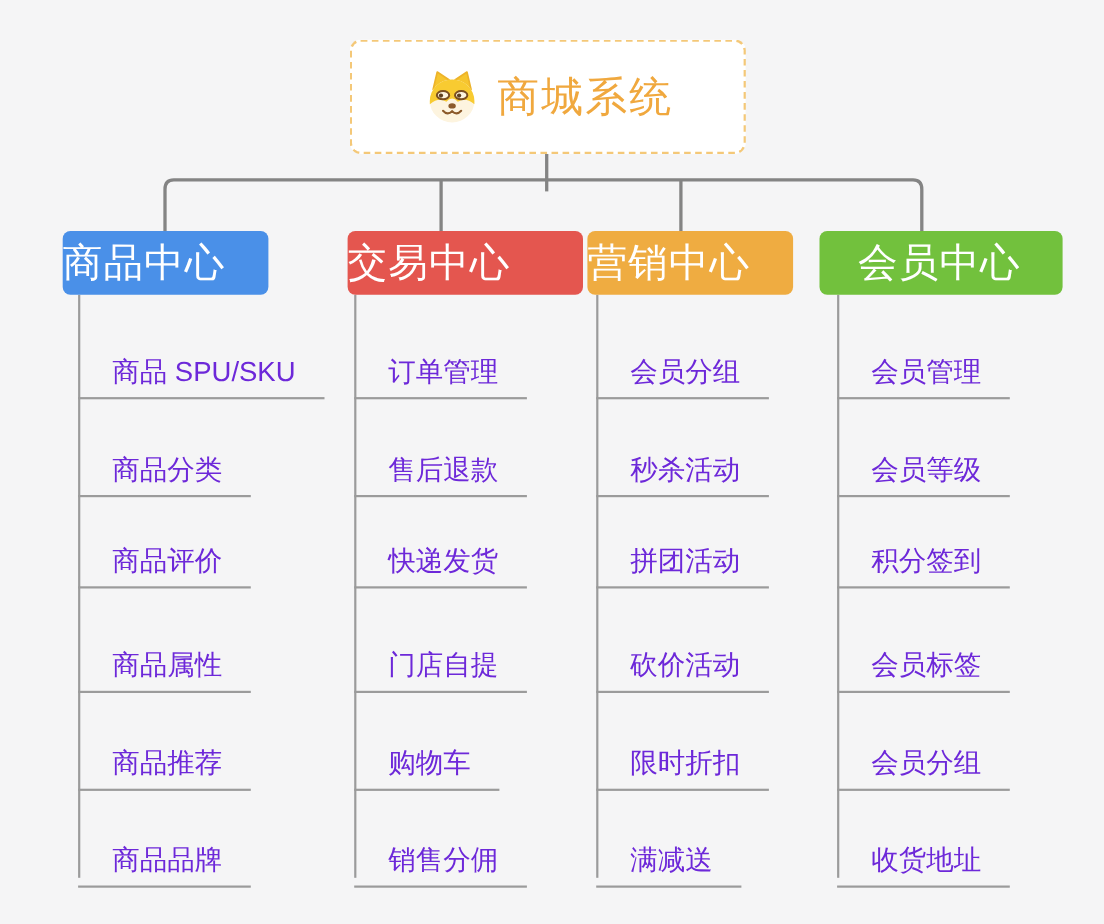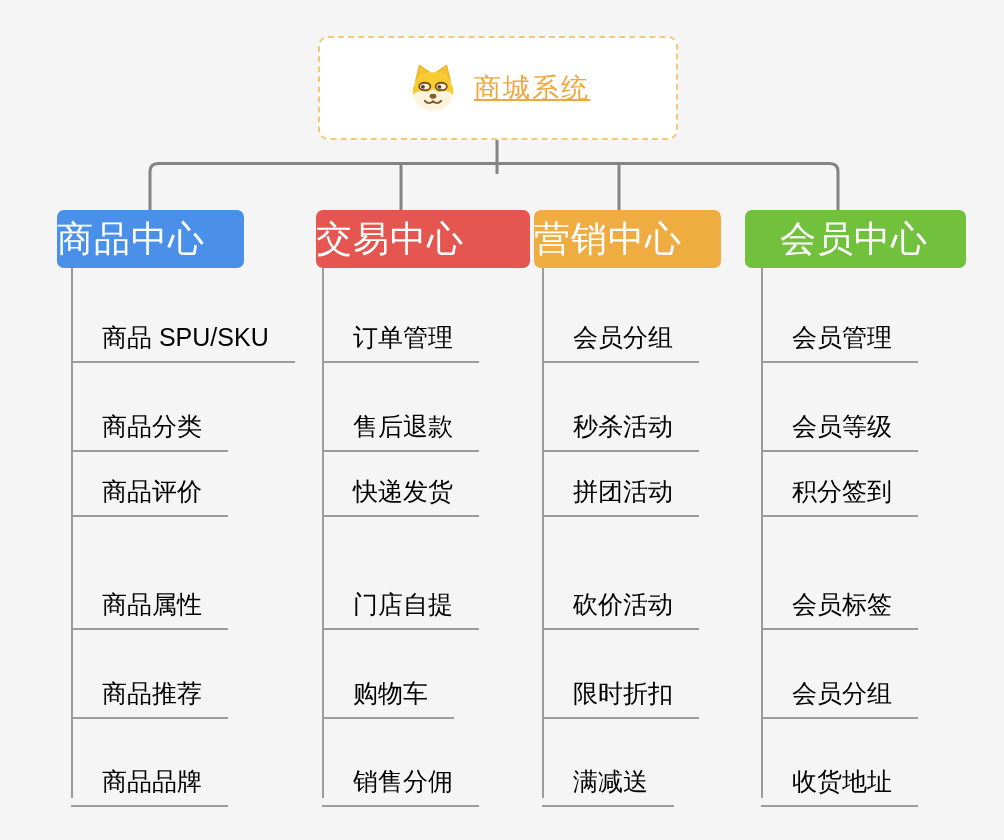--- a/index.html
+++ b/index.html
@@ -15,21 +15,21 @@
   .connectors{position:absolute;left:0;top:0;z-index:1;}
 
   
   .root{
     position:absolute;left:318px;top:36px;width:360px;height:104px;
     background:#FFFFFF;border:2px dashed #F4C878;border-radius:10px;
     box-sizing:border-box;
     display:flex;align-items:center;justify-content:center;gap:14px;
     z-index:3;
   }
-  .root-title{font-size:27px;font-weight:500;letter-spacing:2px;text-decoration:underline;}
+  .root-title{font-size:38px;font-weight:500;letter-spacing:2px;}
 
   
   .branch{
     position:absolute;top:210px;height:58px;border-radius:7px;
     display:flex;align-items:center;justify-content:flex-start;
     color:#FFFFFF;font-size:36px;letter-spacing:1px;
     z-index:2;
   }
   .b1{left:57px;width:187px;}
   .b2{left:316px;width:214px;}
@@ -39,25 +39,25 @@
   
   .vline{position:absolute;top:268px;height:530px;width:2px;background:#9B9B9B;z-index:1;}
   .v1{left:71px;} .v2{left:322px;} .v3{left:542px;} .v4{left:761px;}
 
   
   .child{
     position:absolute;height:42px;box-sizing:content-box;
     display:flex;align-items:flex-end;
     border-bottom:2px solid #9B9B9B;
     padding:0 26px 7px 31px;
-    font-size:25px;color:#000000;white-space:nowrap;width:max-content;
+    font-size:25px;color:#6d28d9;white-space:nowrap;width:max-content;
     z-index:2;
   }
   .c1{left:71px;} .c2{left:322px;} .c3{left:542px;} .c4{left:761px;}
-  .r1{top:312px;} .r2{top:401px;} .r3{top:466px;} .r4{top:579px;} .r5{top:668px;} .r6{top:756px;}
+  .r1{top:312px;} .r2{top:401px;} .r3{top:484px;} .r4{top:579px;} .r5{top:668px;} .r6{top:756px;}
 
   .doge{width:54px;height:50px;flex:0 0 auto;}
 </style>
 </head>
 <body>
 
 <div class="canvas">
 
   <svg class="connectors" width="1004" height="840">
     <g stroke="#848484" stroke-width="3" fill="none">

